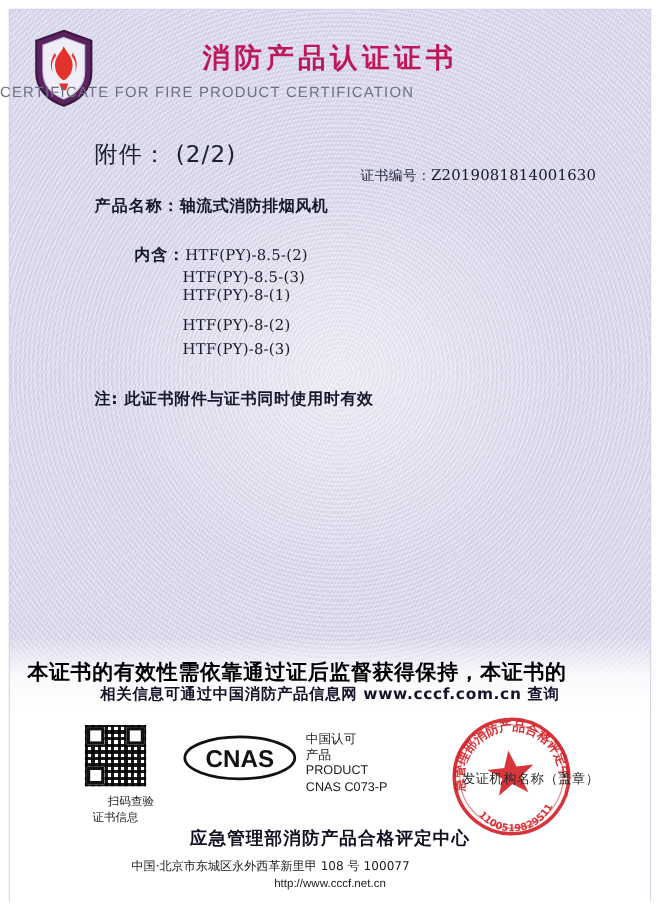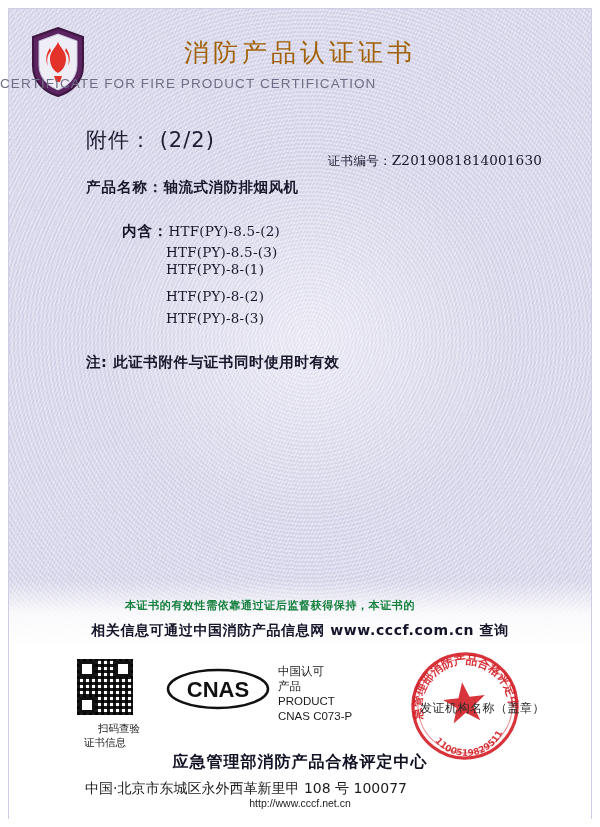--- a/index.html
+++ b/index.html
@@ -63,22 +63,22 @@
     height: 72px;
   }
   .title-zh {
     position: absolute;
     left: 0;
     top: 36px;
     width: 600px;
     text-align: center;
     font-size: 25px;
     letter-spacing: 4px;
-    font-weight: normal;
-    color: #a16207;
+    font-weight: bold;
+    color: #be185d;
     font-family: "DejaVu Sans", sans-serif;
   }
   .title-en {
     position: absolute;
     left: 0;
     top: 76px;
     width: 600px;
     text-align: left;
     font-size: 13.5px;
     letter-spacing: 1.1px;
@@ -134,23 +134,23 @@
   .incl-4 { position:absolute; left: 166px; top: 288px; }
   .incl-5 { position:absolute; left: 166px; top: 310px; }
   .note   { position:absolute; left: 86px;  top: 323px; font-size: 14.5px; font-weight: bold;
             font-family: "DejaVu Sans", sans-serif; color:#17172b; letter-spacing: 0.6px; margin-top: 30px; }
 
   
   .valid1 {
     position: absolute;
     left: 0; top: 598px; width: 540px;
     text-align: center;
-    font-size: 11px;
-    font-weight: bold;
-    color: #15803d;
+    font-size: 19px;
+    font-weight: bold;
+    color: #000000;
     font-family: "DejaVu Sans", sans-serif;
     letter-spacing: 0.6px;
   }
   .valid2 {
     position: absolute;
     left: 0; top: 622px; width: 600px;
     text-align: center;
     font-size: 14px;
     font-weight: bold;
     color: #15152a;
@@ -232,21 +232,21 @@
     font-size: 16px;
     font-weight: bold;
     color: #111124;
     font-family: "DejaVu Sans", sans-serif;
     letter-spacing: 1px;
   }
   .addr {
     position: absolute;
     left: 0; top: 780px; width: 492px;
     text-align: center;
-    font-size: 14px;
+    font-size: 11px;
     color: #1b1b1b;
     font-family: "DejaVu Sans", sans-serif;
   }
   .site {
     position: absolute;
     left: 0; top: 797px; width: 600px;
     text-align: center;
     font-size: 10.5px;
     color: #1b1b1b;
     font-family: "Liberation Sans", sans-serif;

